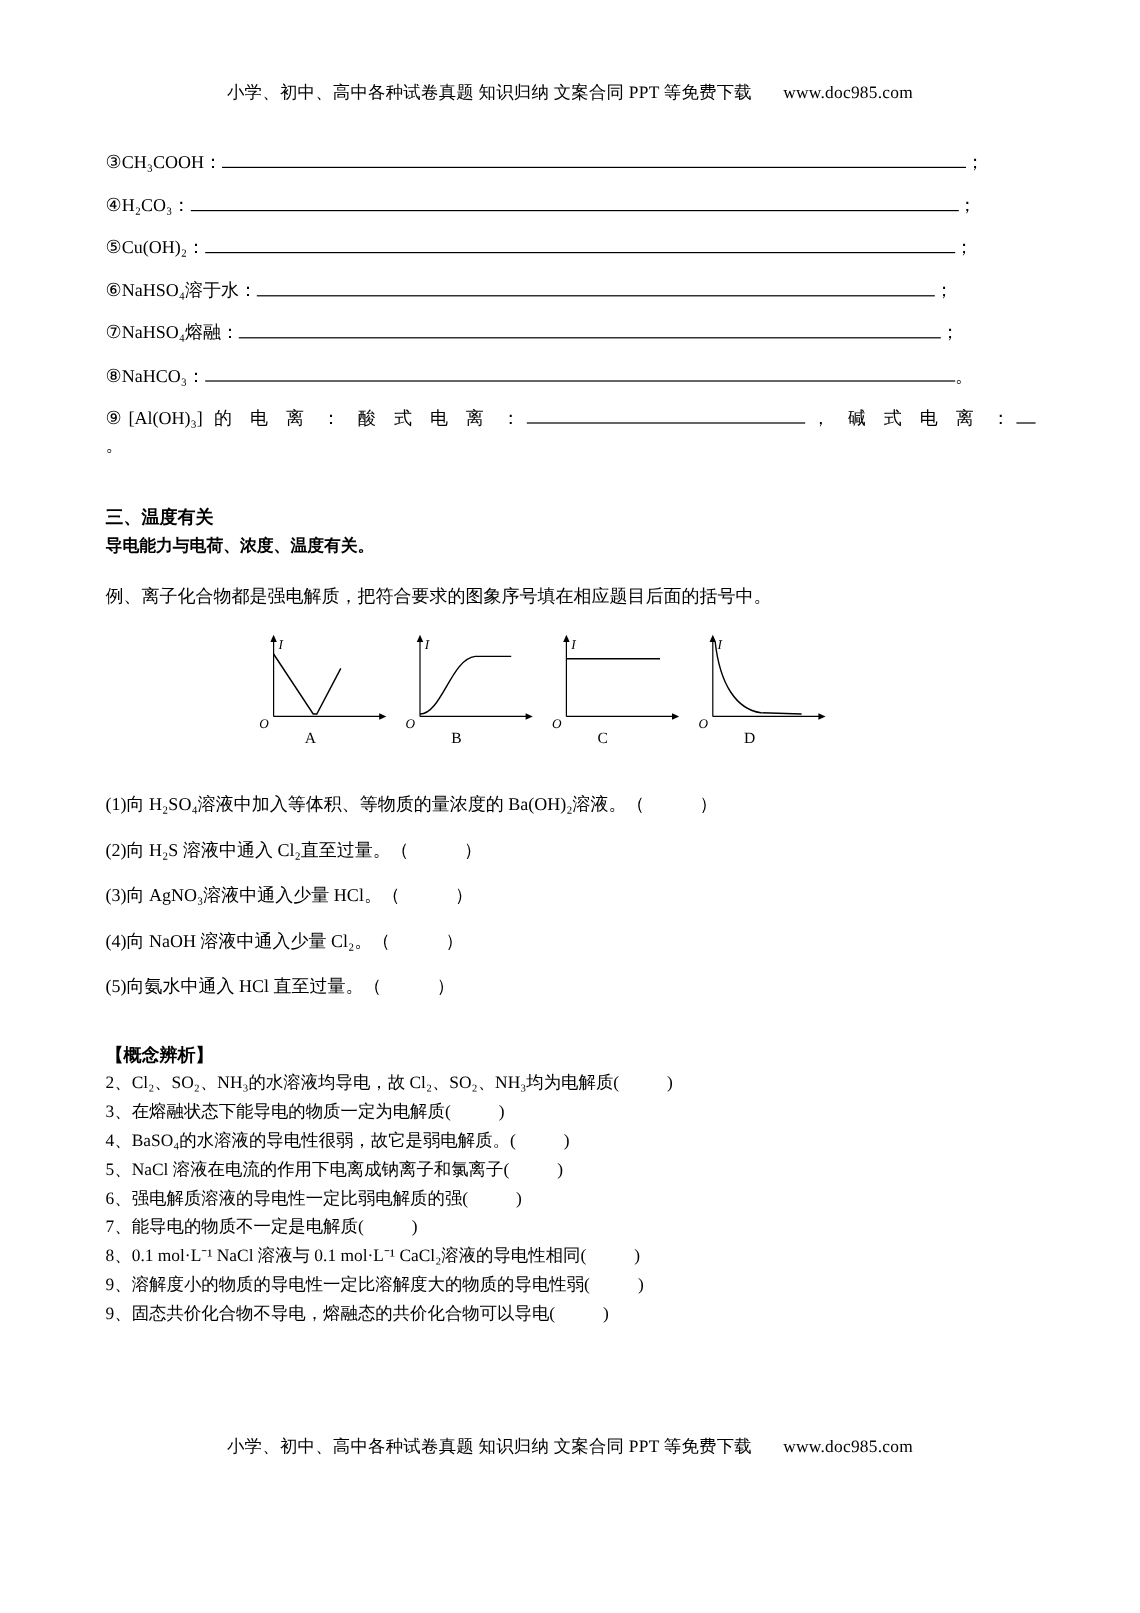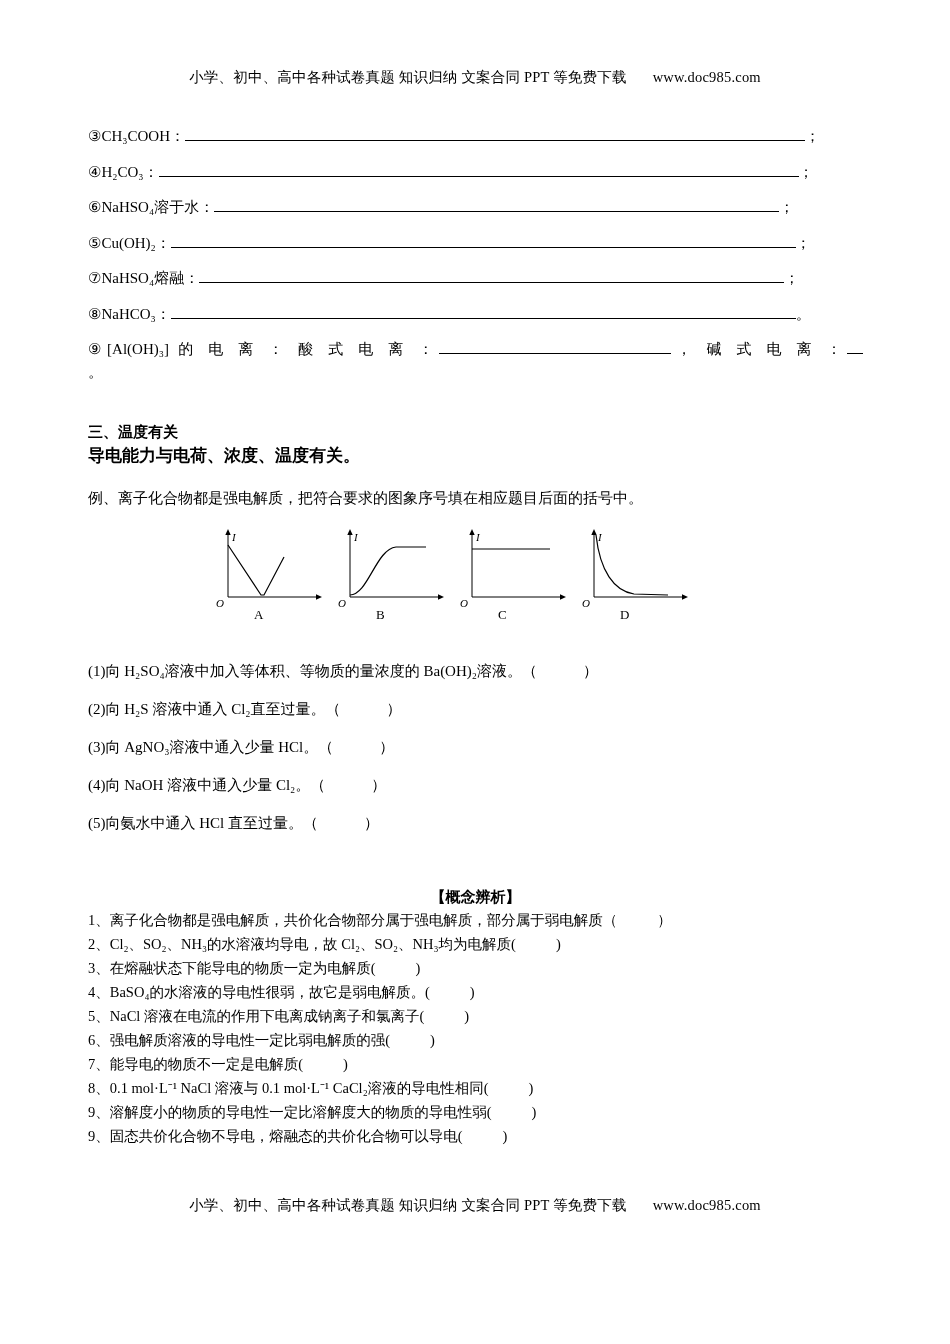--- a/index.html
+++ b/index.html
@@ -93,21 +93,21 @@
     line-height: 21px;
   }
 
   .sect-title {
     font-size: 15px;
     font-weight: bold;
     margin-top: 38px;
     line-height: 22px;
   }
   .sect-sub {
-    font-size: 17px;
+    font-size: 14px;
     font-weight: bold;
     line-height: 22px;
     margin-top: 2px;
   }
   .example-line {
     font-size: 15px;
     line-height: 22px;
     margin-top: 20px;
   }
 
@@ -138,23 +138,22 @@
     margin-bottom: 17px;
   }
   .paren {
     display: inline-block;
     width: 46px;
   }
 
   .concept-title {
     font-size: 15px;
     font-weight: bold;
-    margin-top: 52px;
-    line-height: 22px;
-    text-align: center;
+    margin-top: 35px;
+    line-height: 22px;
   }
   .citem {
     font-size: 14.5px;
     line-height: 24px;
   }
   .citem .gap { display: inline-block; width: 40px; }
 </style>
 </head>
 <body>
 
@@ -162,22 +161,22 @@
 
   <div class="header-note">
     <span>小学、初中、高中各种试卷真题  知识归纳  文案合同 PPT 等免费下载</span><span class="url">www.doc985.com</span>
   </div>
 
   <div class="content">
 
     <div id="blank-rows">
         <div class="blank-row"><span class="lbl">③CH₃COOH：</span><span class="rule" style="width: 620px;"></span><span class="tail">；</span></div>
         <div class="blank-row"><span class="lbl">④H₂CO₃：</span><span class="rule" style="width: 640px;"></span><span class="tail">；</span></div>
+        <div class="blank-row"><span class="lbl">⑤Cu(OH)₂：</span><span class="rule" style="width: 625px;"></span><span class="tail">；</span></div>
         <div class="blank-row"><span class="lbl">⑥NaHSO₄溶于水：</span><span class="rule" style="width: 565px;"></span><span class="tail">；</span></div>
-        <div class="blank-row"><span class="lbl">⑤Cu(OH)₂：</span><span class="rule" style="width: 625px;"></span><span class="tail">；</span></div>
         <div class="blank-row"><span class="lbl">⑦NaHSO₄熔融：</span><span class="rule" style="width: 585px;"></span><span class="tail">；</span></div>
         <div class="blank-row"><span class="lbl">⑧NaHCO₃：</span><span class="rule" style="width: 625px;"></span><span class="tail">。</span></div>
       </div>
 
     <div class="row-9">
       <span>⑨[Al(OH)₃] 的 电 离 ：  酸 式 电 离 ：</span><span class="rule-9"></span><span>，  碱 式 电 离 ：</span><span class="rule-short"></span>
     </div>
     <div class="row-9-end">。</div>
 
     <div class="sect-title">三、温度有关</div>
@@ -243,21 +242,20 @@
     <div class="qlist" id="question-list">
         <div class="qitem"><span>(1)</span><span>向 H₂SO₄溶液中加入等体积、等物质的量浓度的 Ba(OH)₂溶液。（</span><span class="paren"></span><span>）</span></div>
         <div class="qitem"><span>(2)</span><span>向 H₂S 溶液中通入 Cl₂直至过量。（</span><span class="paren"></span><span>）</span></div>
         <div class="qitem"><span>(3)</span><span>向 AgNO₃溶液中通入少量 HCl。（</span><span class="paren"></span><span>）</span></div>
         <div class="qitem"><span>(4)</span><span>向 NaOH 溶液中通入少量 Cl₂。（</span><span class="paren"></span><span>）</span></div>
         <div class="qitem"><span>(5)</span><span>向氨水中通入 HCl 直至过量。（</span><span class="paren"></span><span>）</span></div>
       </div>
 
     <div class="concept-title">【概念辨析】</div>
     <div id="concept-list">
-        <div class="citem"><span>1、离子化合物都是强电解质，共价化合物部分属于强电解质，部分属于弱电解质（</span><span class="gap"></span><span>）</span></div>
         <div class="citem"><span>2、Cl₂、SO₂、NH₃的水溶液均导电，故 Cl₂、SO₂、NH₃均为电解质(</span><span class="gap"></span><span>)</span></div>
         <div class="citem"><span>3、在熔融状态下能导电的物质一定为电解质(</span><span class="gap"></span><span>)</span></div>
         <div class="citem"><span>4、BaSO₄的水溶液的导电性很弱，故它是弱电解质。(</span><span class="gap"></span><span>)</span></div>
         <div class="citem"><span>5、NaCl 溶液在电流的作用下电离成钠离子和氯离子(</span><span class="gap"></span><span>)</span></div>
         <div class="citem"><span>6、强电解质溶液的导电性一定比弱电解质的强(</span><span class="gap"></span><span>)</span></div>
         <div class="citem"><span>7、能导电的物质不一定是电解质(</span><span class="gap"></span><span>)</span></div>
         <div class="citem"><span>8、0.1 mol·L⁻¹ NaCl 溶液与 0.1 mol·L⁻¹ CaCl₂溶液的导电性相同(</span><span class="gap"></span><span>)</span></div>
         <div class="citem"><span>9、溶解度小的物质的导电性一定比溶解度大的物质的导电性弱(</span><span class="gap"></span><span>)</span></div>
         <div class="citem"><span>9、固态共价化合物不导电，熔融态的共价化合物可以导电(</span><span class="gap"></span><span>)</span></div>
       </div>

